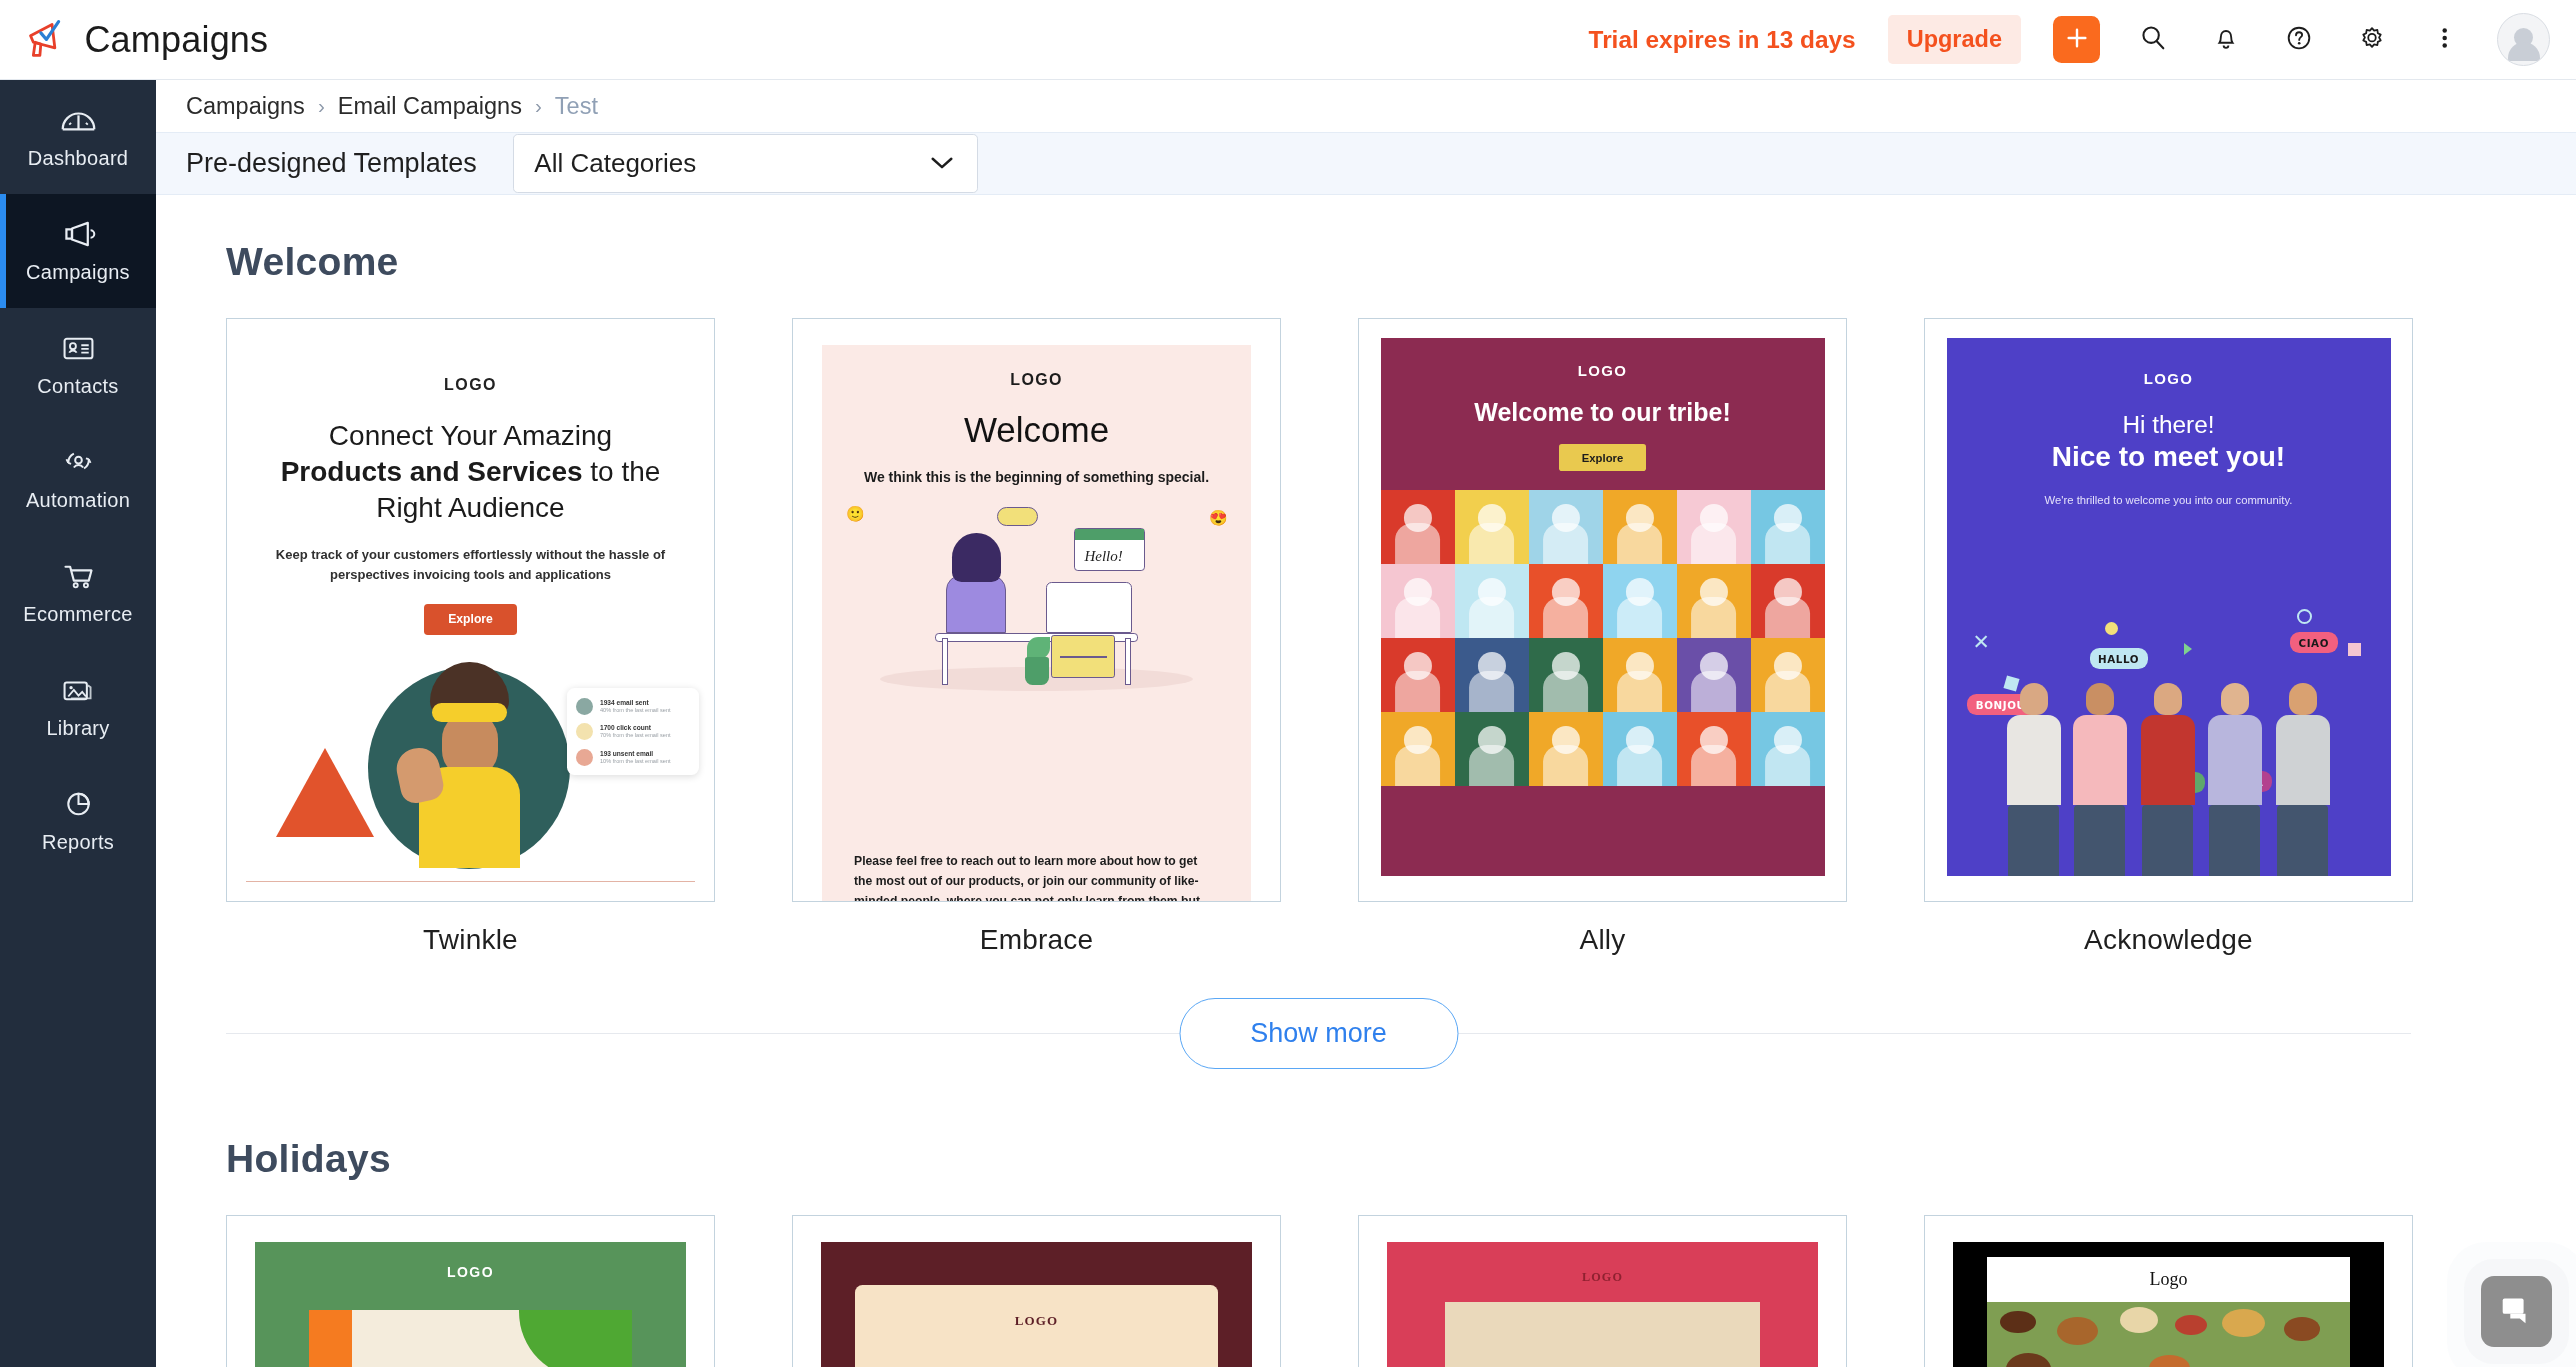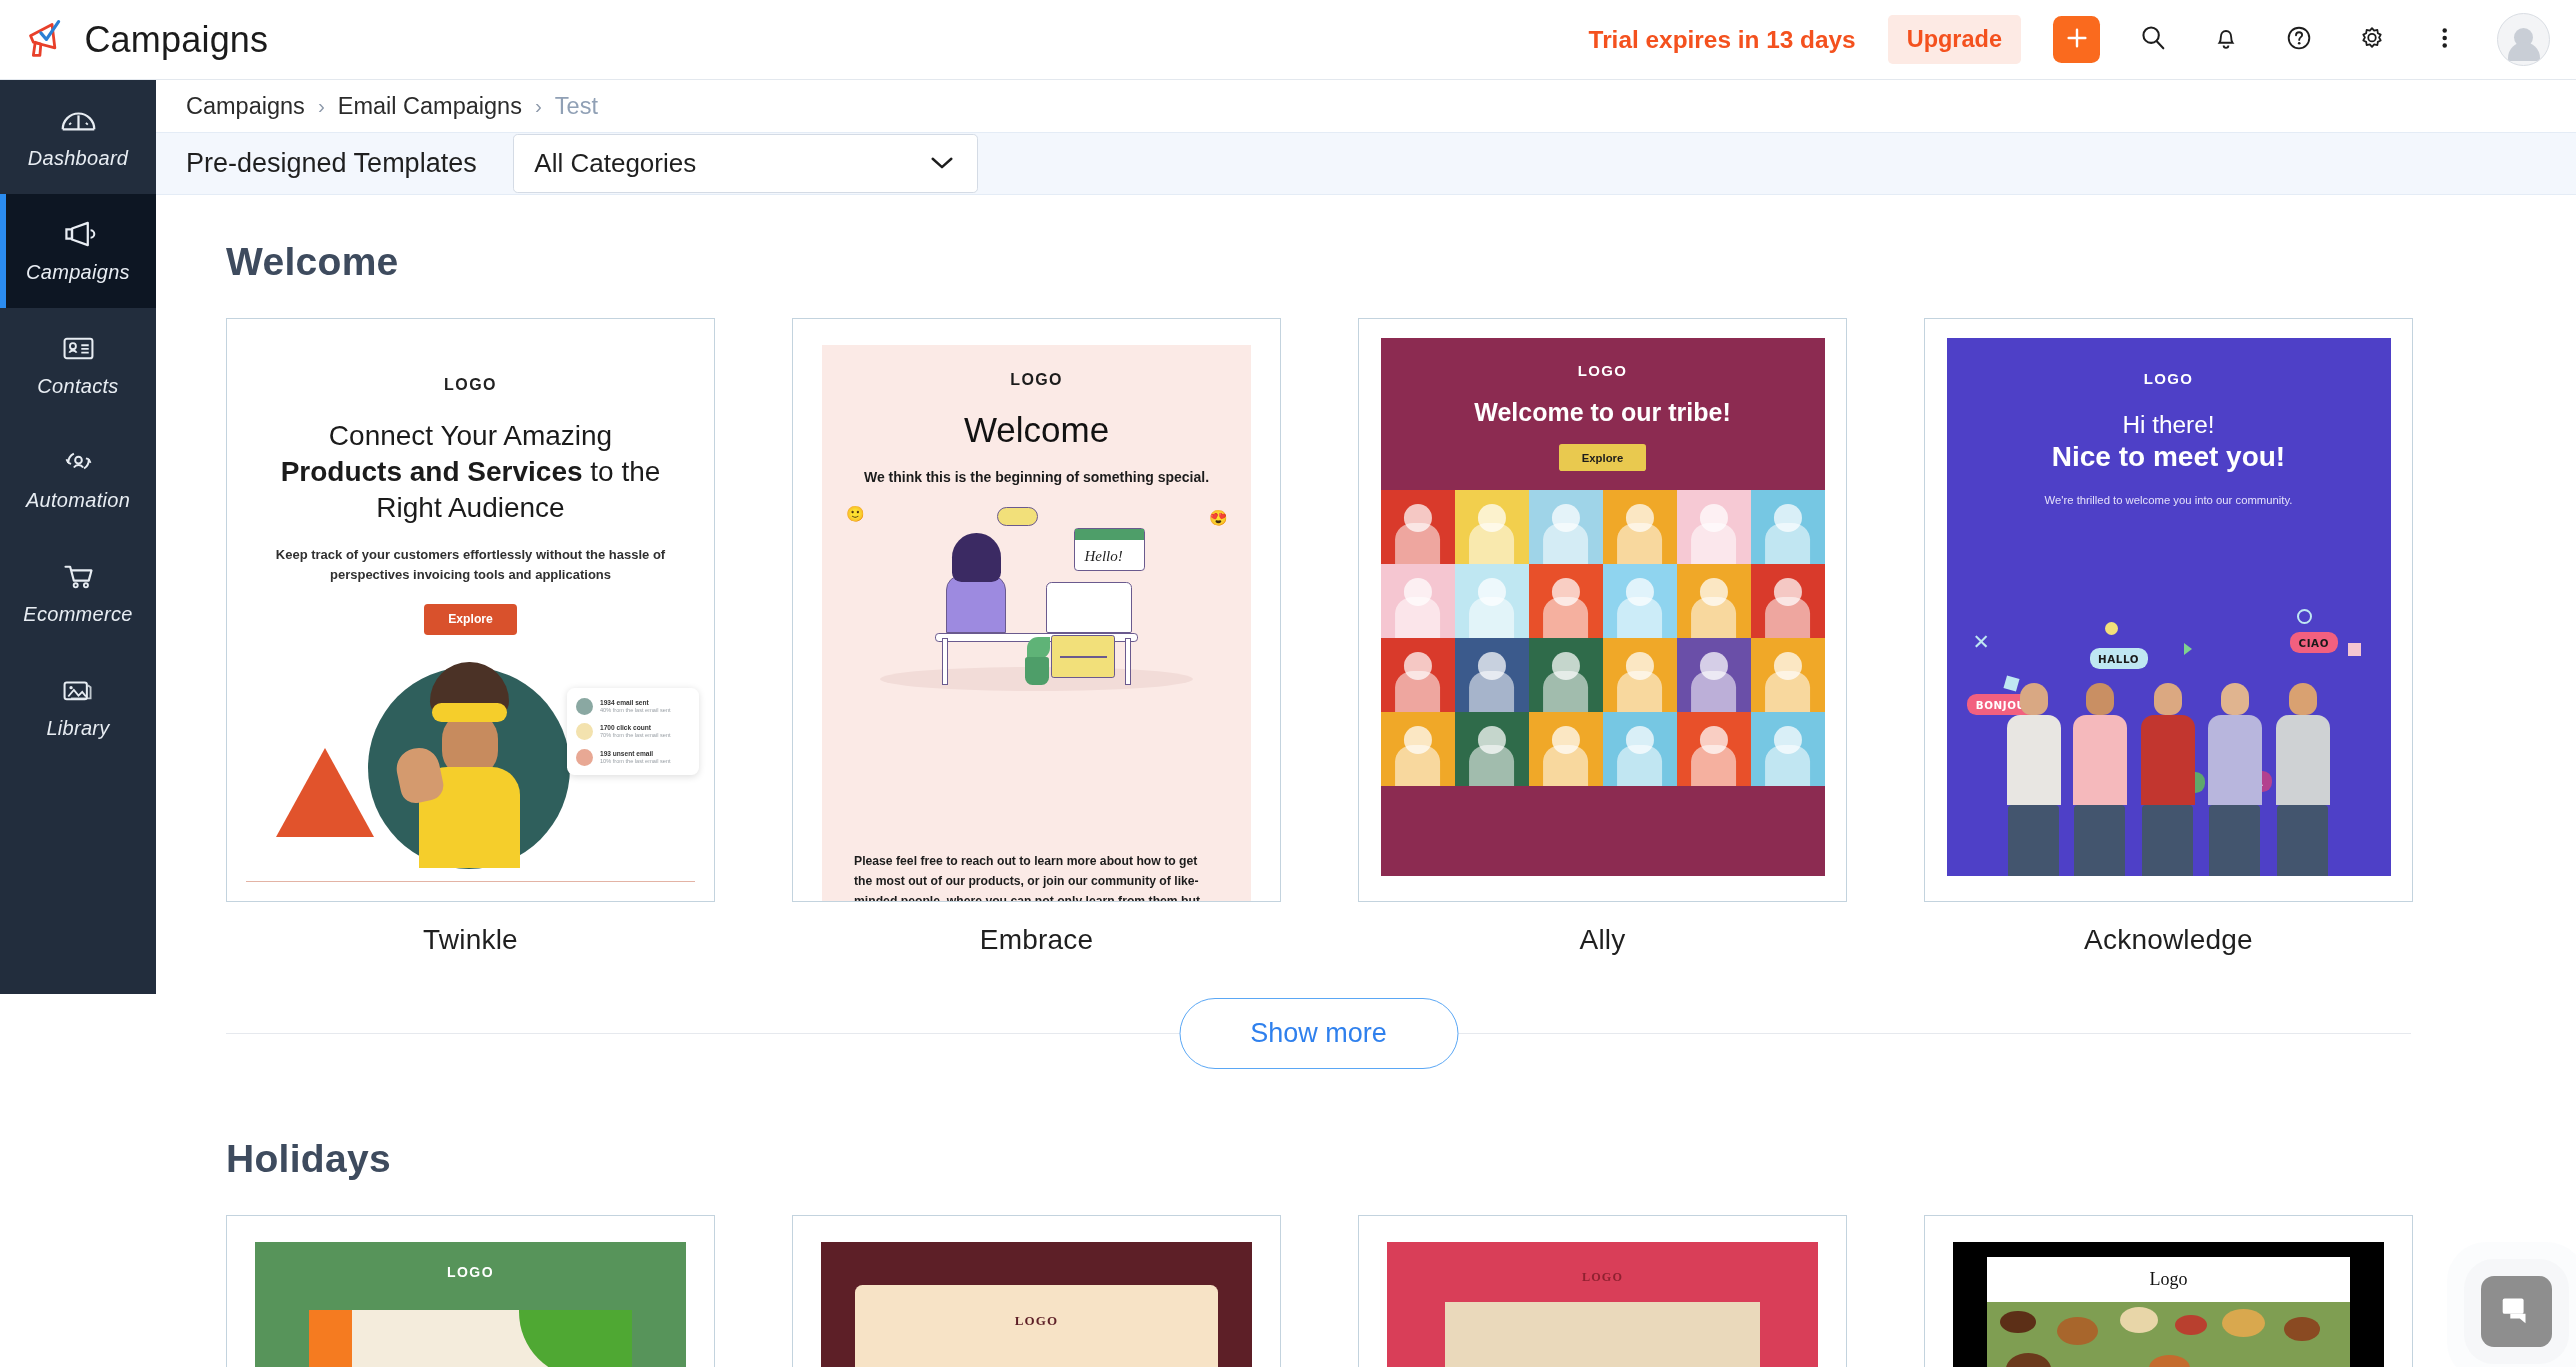--- a/index.html
+++ b/index.html
@@ -45,22 +45,22 @@
   }
   .avatar-head { width: 19px; height: 19px; border-radius: 50%; background: #c9ced6; margin-bottom: 2.8px; }
   .avatar-body {
     width: 32px; height: 19px; border-radius: 16px 16px 0 0;
     background: #c9ced6; position: absolute; margin-top: 26px;
   }
   .avatar-inner { position: relative; width: 53px; height: 53px; display:flex; align-items:center; justify-content:center; flex-direction:column; }
 
   
   .sidebar {
-    position: absolute; top: 80px; left: 0; width: 156px; height: 914px;
-    background: #222d3d; z-index: 25; font-style: italic;
+    position: absolute; top: 80px; left: 0; width: 156px; height: 1288px;
+    background: #222d3d; z-index: 25;
   }
   .nav-item {
     height: 114px; display: flex; flex-direction: column;
     align-items: center; justify-content: center; gap: 8.5px;
     cursor: pointer; position: relative;
   }
   .nav-item.active { background: #0d1623; }
   .nav-item.active::before {
     content: ""; position: absolute; left: 0; top: 0; bottom: 0;
     width: 5.6px; background: #2b8cf0;
@@ -386,20 +386,30 @@
   <div class="nav-item">
     <span>
       <svg width="39" height="32" viewBox="0 0 42 34">
           <rect x="6" y="9" width="24" height="18" rx="2.4" fill="none" stroke="#e8edf3" stroke-width="2.2"></rect>
           <path d="M10 24 L16 17 L21 23 L25 19 L29 24" fill="none" stroke="#e8edf3" stroke-width="2"></path>
           <circle cx="13" cy="14.5" r="1.8" fill="#e8edf3"></circle>
           <path d="M31 12 L34 14 V26 H13" fill="none" stroke="#e8edf3" stroke-width="2" opacity=".8"></path>
         </svg>
     </span>
     <span class="nav-label">Library</span>
+  </div>
+  <div class="nav-item">
+    <span>
+      <svg width="39" height="32" viewBox="0 0 42 34">
+          <circle cx="21" cy="17" r="11" fill="none" stroke="#e8edf3" stroke-width="2.2"></circle>
+          <path d="M21 17 V6 A11 11 0 0 1 32 17 Z" fill="none" stroke="#e8edf3" stroke-width="2.2"></path>
+          <path d="M21 17 H32" stroke="#e8edf3" stroke-width="2.2"></path>
+        </svg>
+    </span>
+    <span class="nav-label">Reports</span>
   </div>
 </nav>
 
 <main class="main">
 
   <div class="breadcrumb">
     <span class="crumb">Campaigns</span>
     <span class="crumb-sep">›</span>
     <span class="crumb">Email Campaigns</span>
     <span class="crumb-sep">›</span>

